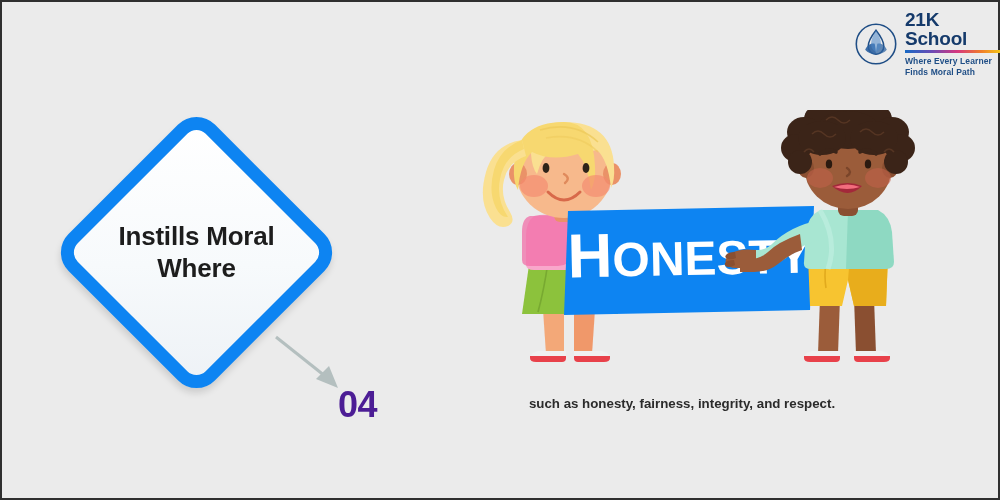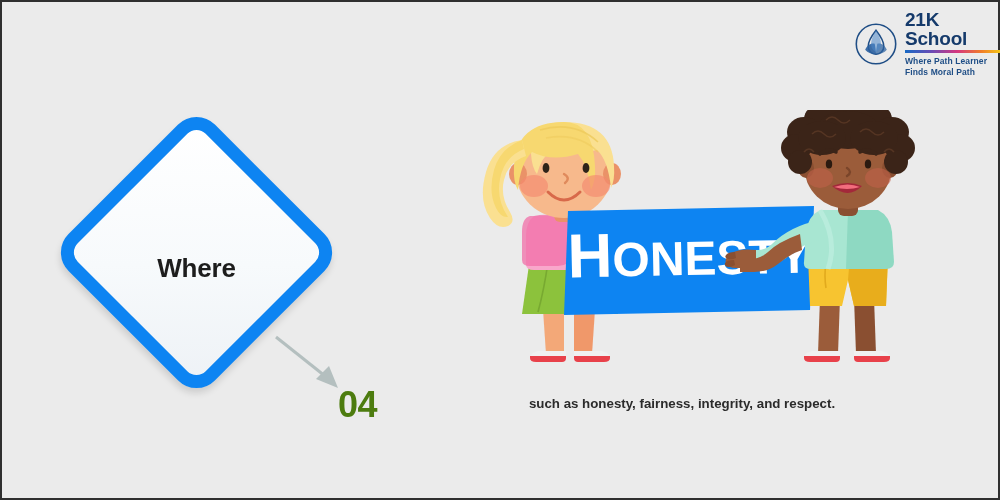--- a/index.html
+++ b/index.html
@@ -60,21 +60,21 @@
     font-size:26px;font-weight:bold;color:#1d1d1d;
     line-height:1.2;
     letter-spacing:-.2px;
     padding:0 46px;box-sizing:border-box;
   }
 
   
   #arrow{position:absolute;left:272px;top:333px;width:80px;height:70px;}
   #number{
     position:absolute;left:336px;top:382px;
-    font-size:36px;font-weight:bold;color:#4d7c0f;
+    font-size:36px;font-weight:bold;color:#4c1d95;
     letter-spacing:-.5px;
   }
 
   
   #illu{position:absolute;left:420px;top:108px;width:520px;height:270px;}
 
   
   #caption{
     position:absolute;left:420px;top:392px;width:520px;
     text-align:center;color:#2b2b2b;
@@ -93,30 +93,30 @@
         <circle cx="24" cy="24" r="21.5" fill="none" stroke="#1f4e86" stroke-width="1.7"></circle>
         <path d="M24 9 C29.5 16 32.5 21 32.5 26.5 C32.5 31.5 28.7 35.2 24 35.2 C19.3 35.2 15.5 31.5 15.5 26.5 C15.5 21 18.5 16 24 9 Z" fill="none" stroke="#1f4e86" stroke-width="1.6"></path>
         <path d="M24 35.2 C19.8 35.6 15.2 33.9 12.2 30.4 C14.0 25.4 18.4 22.6 22.6 23.6 C23.2 27.6 24.2 31.6 24 35.2 Z" fill="#2a5f9e" opacity=".9"></path>
         <path d="M24 35.2 C28.2 35.6 32.8 33.9 35.8 30.4 C34.0 25.4 29.6 22.6 25.4 23.6 C24.8 27.6 23.8 31.6 24 35.2 Z" fill="#2a5f9e" opacity=".72"></path>
         <path d="M24 9 C27.3 14.6 29.4 19.5 29.4 24 C29.4 28.2 27.0 31.4 24 32.6 C21.0 31.4 18.6 28.2 18.6 24 C18.6 19.5 20.7 14.6 24 9 Z" fill="#4a87c9" opacity=".55"></path>
       </svg>
     </span>
     <span id="logo-text">
       <span id="logo-name">21K School</span>
       <span id="logo-bar"></span>
-      <span class="logo-tag">Where Path Learner</span>
+      <span class="logo-tag">Where Every Learner</span>
       <span class="logo-tag">Finds Moral Path</span>
     </span>
   </div>
 
   <div id="diamond-wrap">
     <div id="diamond"></div>
     <div id="diamond-label">
       <span>
-        <br>
+        <span>Instills Moral</span><br>
         <span>Where</span>
       </span>
     </div>
   </div>
 
   <span id="arrow">
     <svg viewBox="0 0 80 70" width="80" height="70">
       <line x1="2" y1="2" x2="56" y2="45" stroke="#b4bfbf" stroke-width="3"></line>
       <polygon points="42,44 64,53 55,31" fill="#b4bfbf"></polygon>
     </svg>

